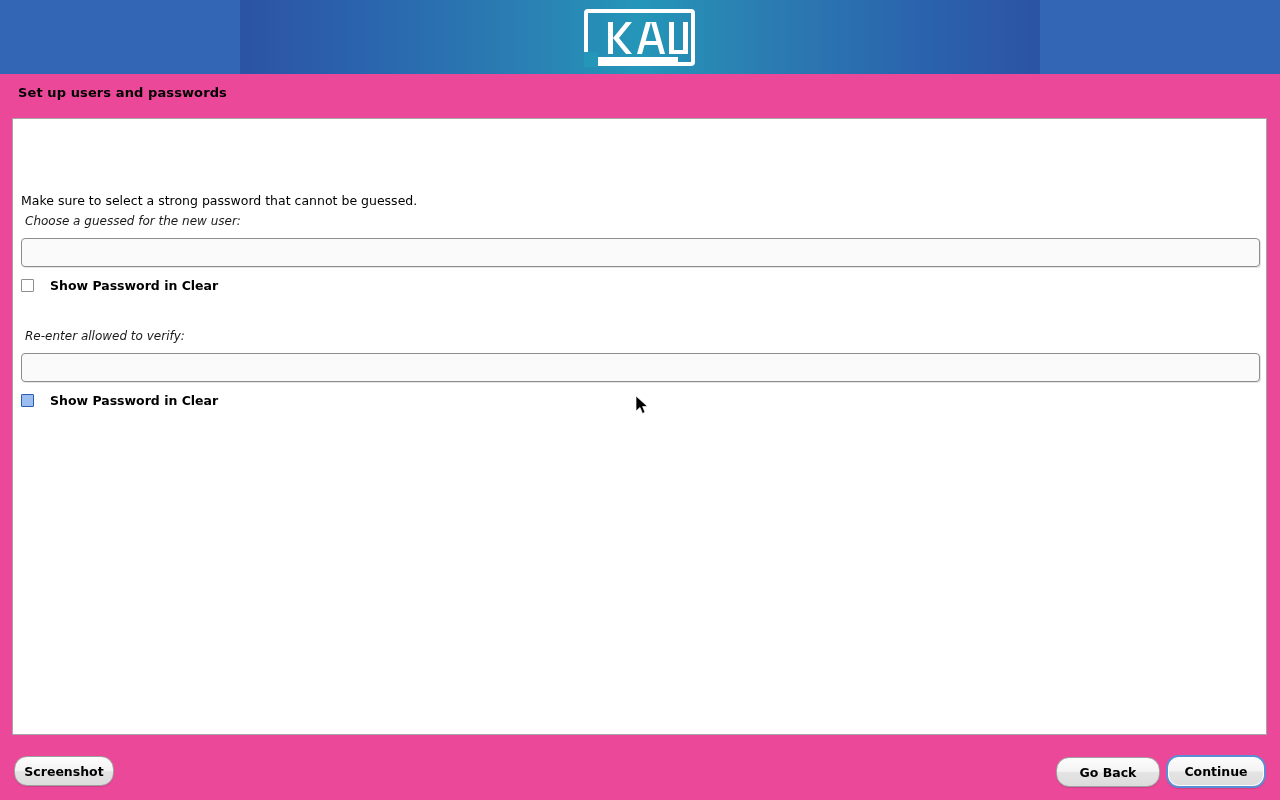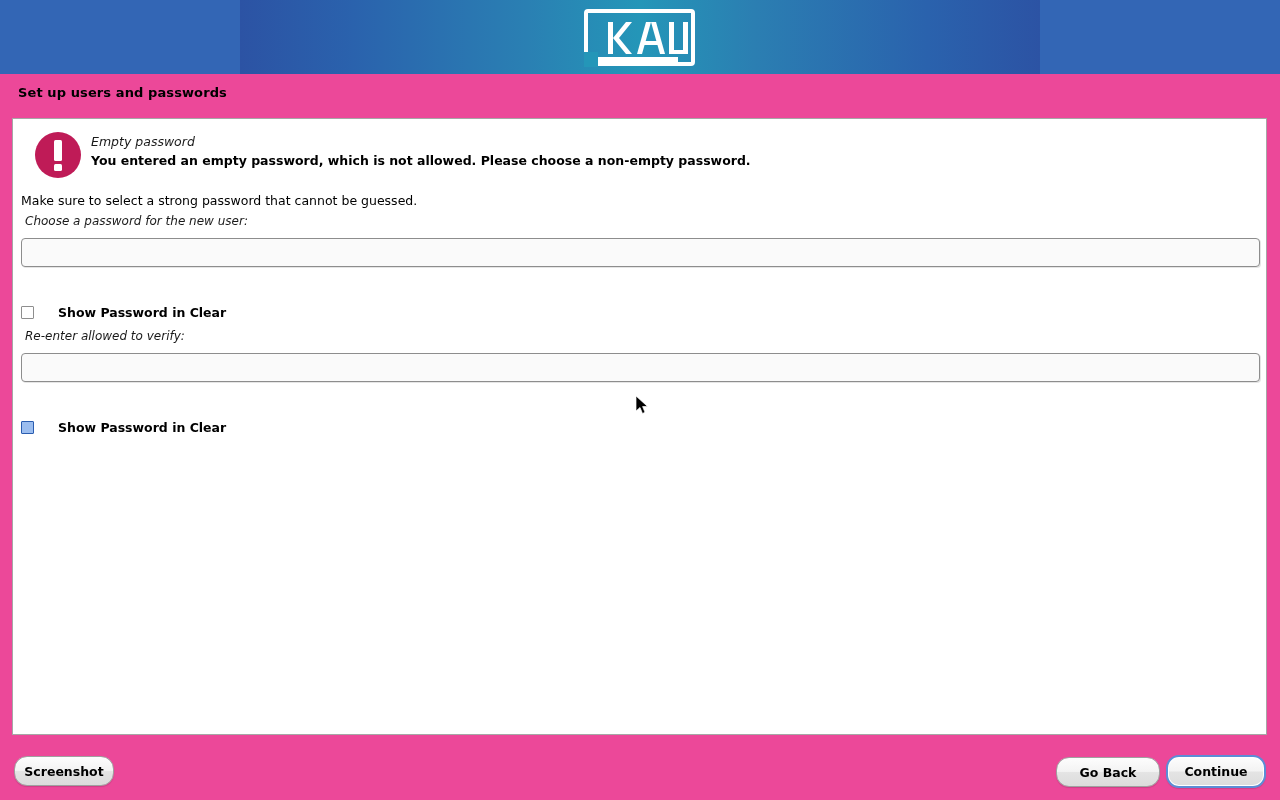--- a/index.html
+++ b/index.html
@@ -130,22 +130,21 @@
     padding: 0 6px;
     outline: none;
   }
 
   .check-row {
     position: absolute;
     left: 8px;
     height: 18px;
     display: flex;
     align-items: center;
-    gap: 24px;
-    margin-top: 27px;
+    gap: 16px;
   }
   .cb {
     width: 13px;
     height: 13px;
     box-sizing: border-box;
     border: 1px solid #8e8e8e;
     background: #ffffff;
     border-radius: 1px;
     flex: 0 0 auto;
   }
@@ -224,34 +223,23 @@
           <rect x="100" y="14" width="5" height="32"></rect>
         </g>
       </svg>
     </div>
   </div>
 
   <div class="step-title">Set up users and passwords</div>
 
   <div class="panel">
 
-    <div class="error-row">
-      <div class="error-icon">
-        <svg width="48" height="48" viewBox="0 0 48 48" xmlns="http://www.w3.org/2000/svg">
-          <circle cx="24" cy="24" r="23" fill="#bf1b57"></circle>
-          <rect x="20" y="9" width="8" height="21" rx="1.5" fill="#ffffff"></rect>
-          <rect x="20" y="33" width="8" height="7" rx="1.5" fill="#ffffff"></rect>
-        </svg>
-      </div>
-      <div class="error-title">Empty password</div>
-      <div class="error-msg">You entered an empty password, which is not allowed. Please choose a non-empty password.</div>
-    </div>
 
     <div class="heading" style="left:8px; top:74px;">Make sure to select a strong password that cannot be guessed.</div>
-    <div class="sublabel" style="left:12px; top:95px;">Choose a password for the new user:</div>
+    <div class="sublabel" style="left:12px; top:95px;">Choose a guessed for the new user:</div>
     <input class="pw-input" type="password" style="top: 119px;" value="" placeholder="">
     <div class="check-row" style="top:157px;">
       <span class="cb"></span>
       <span class="check-label">Show Password in Clear</span>
     </div>
 
     <div class="sublabel" style="left:12px; top:210px;">Re-enter allowed to verify:</div>
     <input class="pw-input" type="password" style="top: 234px;" value="" placeholder="">
     <div class="check-row" style="top:272px;">
       <span class="cb focused"></span>

